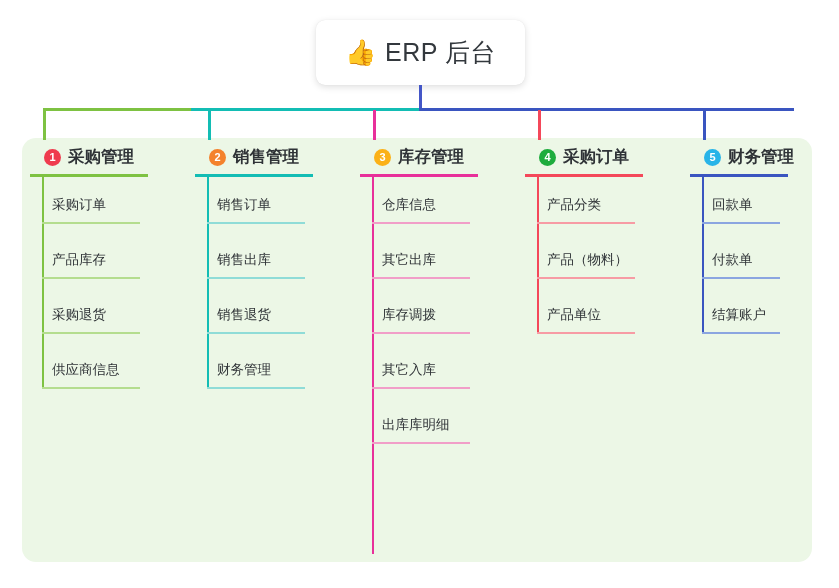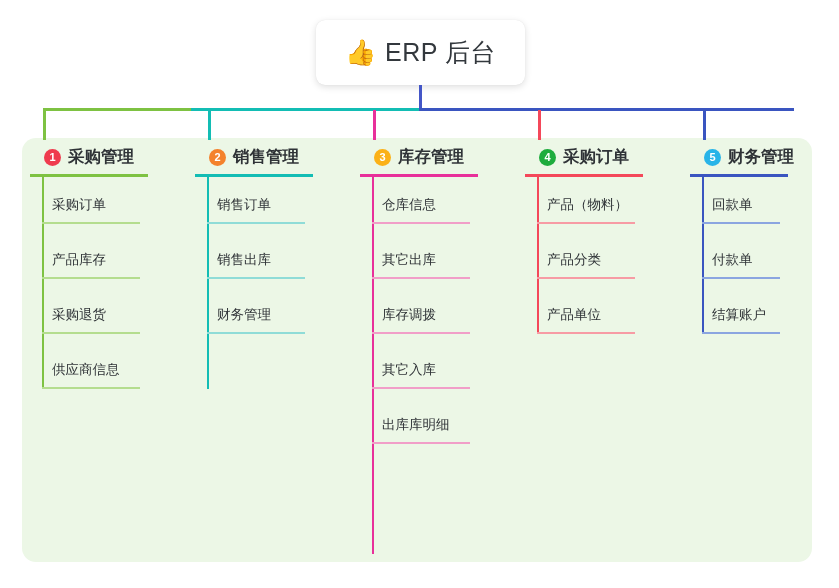--- a/index.html
+++ b/index.html
@@ -197,20 +197,24 @@
         <div class="spine" style="background: rgb(19, 189, 180); height: 212px;"></div>
         <div class="node">
           <div class="node-label">销售订单</div>
           <div class="node-rule" style="background: rgb(143, 220, 215); width: 98px;"></div>
         </div>
         <div class="node">
           <div class="node-label">销售出库</div>
           <div class="node-rule" style="background: rgb(143, 220, 215); width: 98px;"></div>
         </div>
         <div class="node">
+          <div class="node-label">销售退货</div>
+          <div class="node-rule" style="background: rgb(143, 220, 215); width: 98px;"></div>
+        </div>
+        <div class="node">
           <div class="node-label">财务管理</div>
           <div class="node-rule" style="background: rgb(143, 220, 215); width: 98px;"></div>
         </div>
       </div>
     </div>
     <div class="column" style="left: 360px; width: 150px;">
       <div class="col-header">
         <span class="badge" style="background: rgb(251, 177, 23);">3</span>
         <span class="col-title">库存管理</span>
       </div>
@@ -241,25 +245,25 @@
     </div>
     <div class="column" style="left: 525px; width: 150px;">
       <div class="col-header">
         <span class="badge" style="background: rgb(30, 172, 61);">4</span>
         <span class="col-title">采购订单</span>
       </div>
       <div class="col-rule" style="background: rgb(244, 72, 90); width: 118px; margin-left: 0px;"></div>
       <div class="col-body" style="height: 165px;">
         <div class="spine" style="background: rgb(244, 72, 90); height: 157px;"></div>
         <div class="node">
+          <div class="node-label">产品分类</div>
+          <div class="node-rule" style="background: rgb(247, 155, 164); width: 98px;"></div>
+        </div>
+        <div class="node">
           <div class="node-label">产品（物料）</div>
-          <div class="node-rule" style="background: rgb(247, 155, 164); width: 98px;"></div>
-        </div>
-        <div class="node">
-          <div class="node-label">产品分类</div>
           <div class="node-rule" style="background: rgb(247, 155, 164); width: 98px;"></div>
         </div>
         <div class="node">
           <div class="node-label">产品单位</div>
           <div class="node-rule" style="background: rgb(247, 155, 164); width: 98px;"></div>
         </div>
       </div>
     </div>
     <div class="column" style="left: 690px; width: 130px;">
       <div class="col-header">

